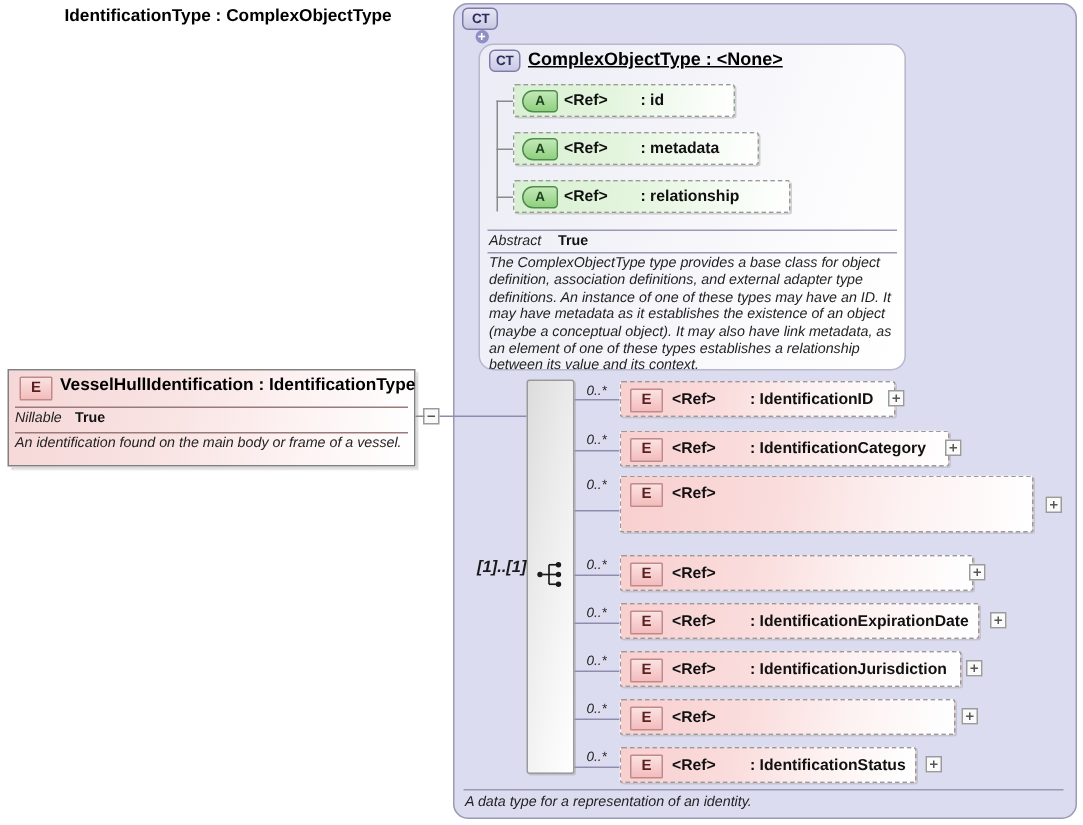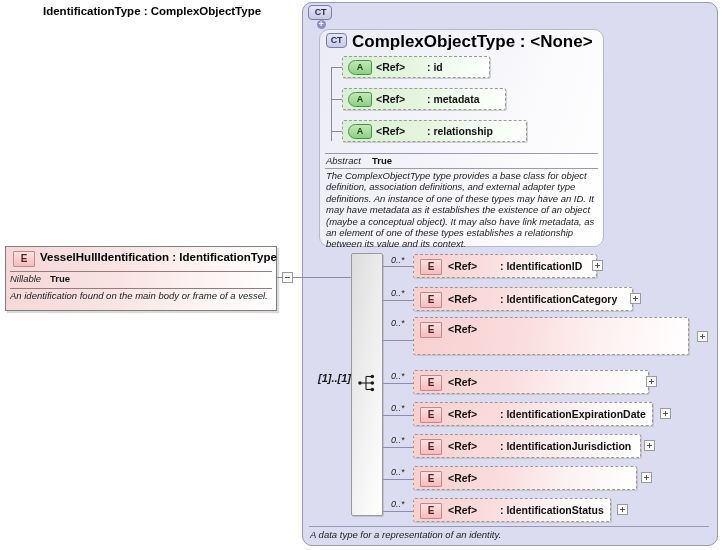--- a/index.html
+++ b/index.html
@@ -82,24 +82,25 @@
     left: 319px; top: 29px;
     width: 285px; height: 218px;
     box-sizing: border-box;
     border: 1px solid #b8b8cc;
     border-radius: 10px;
     background: linear-gradient(110deg,#ececf6 0%, #f3f3f9 40%, #fbfbfd 70%, #ffffff 100%);
   }
   .inner-title {
     position: absolute;
     left: 352px; top: 32px;
-    font-size: 17px;
+    font-size: 12px;
     font-weight: bold;
     color: #000;
     white-space: nowrap;
+    text-decoration: underline;
   }
 
   
   .attr-row {
     position: absolute;
     height: 22px;
     box-sizing: border-box;
     border: 1px dashed #9a9a9a;
     border-radius: 2px;
     background: linear-gradient(100deg,#d8f0d2 0%,#e4f5de 45%,#f4fbf2 75%,#ffffff 100%);

